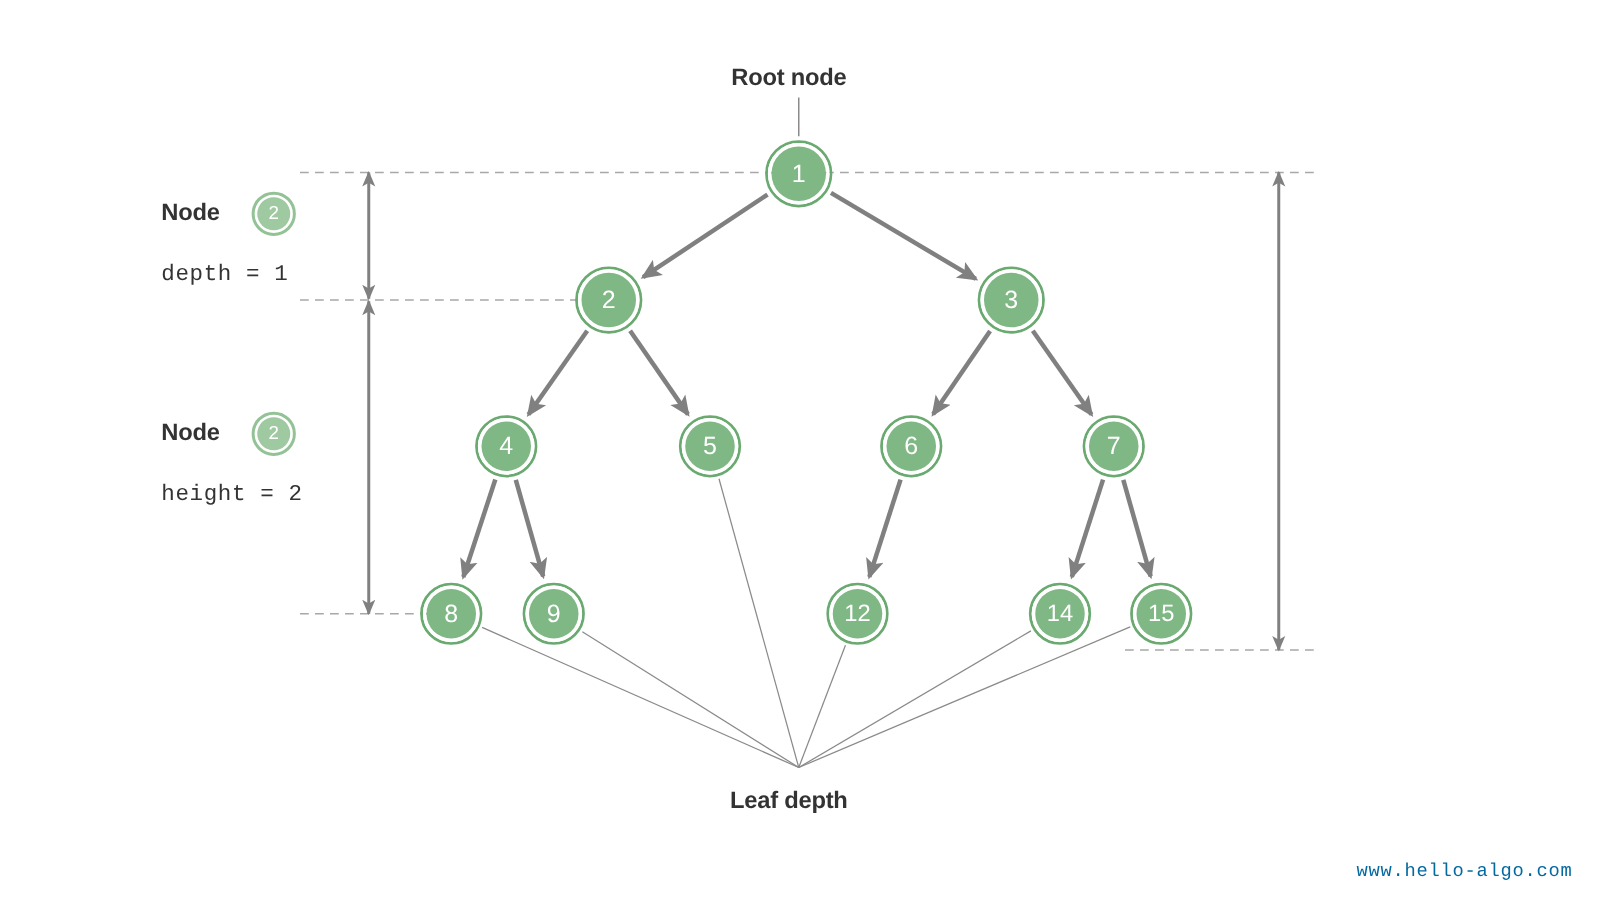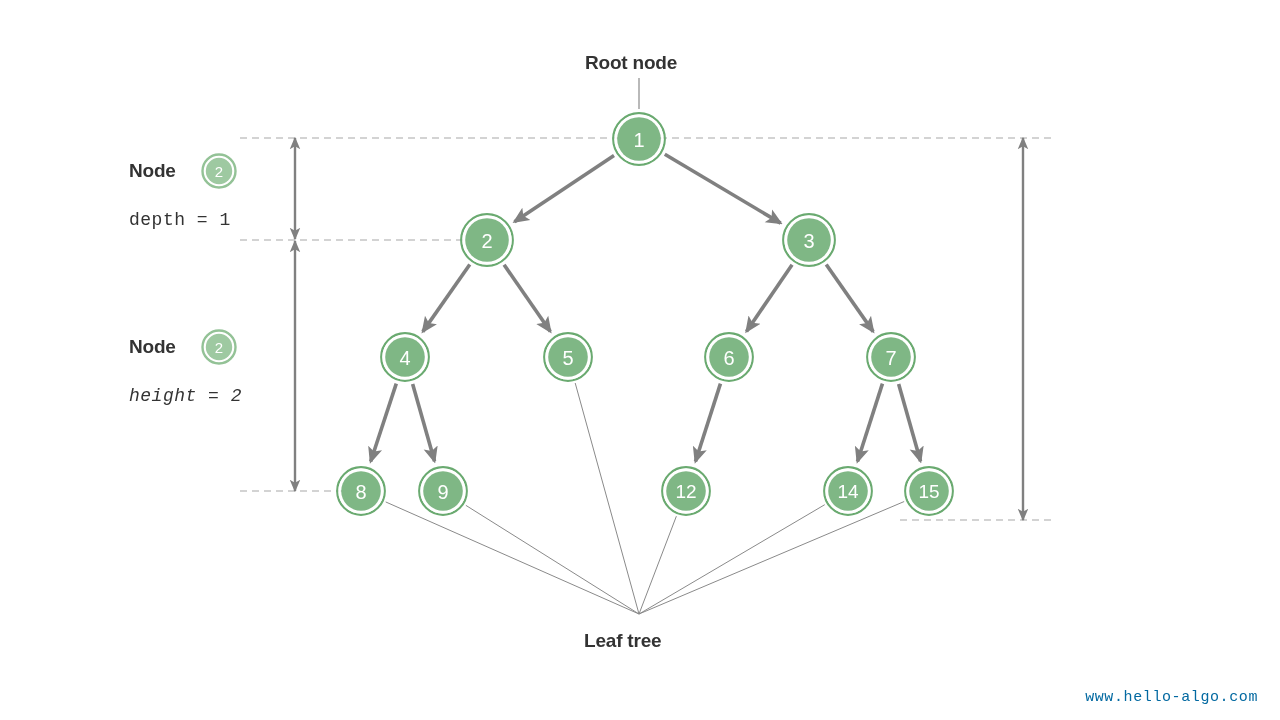--- a/index.html
+++ b/index.html
@@ -197,21 +197,21 @@
           <circle cx="929" cy="491" r="23.8" fill="none" stroke="#6aaa70" stroke-width="2.2"></circle>
           <circle cx="929" cy="491" r="21.4" fill="none" stroke="#ffffff" stroke-width="2.4"></circle>
           <circle cx="929" cy="491" r="19.8" fill="#7fb785" stroke="none"></circle>
           <text x="929" y="491.5" class="node-text" font-size="19">15</text>
         </g>
       </g>
   </svg>
 
   <div class="lbl lbl-bold" style="left:585px; top:52px;">Root node</div>
 
-  <div class="lbl lbl-bold" style="left:584px; top:630px;">Leaf tree</div>
+  <div class="lbl lbl-bold" style="left:584px; top:630px;">Leaf depth</div>
 
   <div class="side-block" style="left:129px; top:152px;">
     <div class="side-row">
       <span class="lbl-bold">Node</span>
       <span class="badge-wrap">
         <svg width="38" height="38" viewBox="0 0 38 38">
           <circle cx="19" cy="19" r="16.5" fill="none" stroke="#93c296" stroke-width="2.4"></circle>
           <circle cx="19" cy="19" r="13.2" fill="#9ec9a1"></circle>
           <text x="19" y="19" class="node-text" font-size="15">2</text>
         </svg>
@@ -224,19 +224,19 @@
     <div class="side-row">
       <span class="lbl-bold">Node</span>
       <span class="badge-wrap">
         <svg width="38" height="38" viewBox="0 0 38 38">
           <circle cx="19" cy="19" r="16.5" fill="none" stroke="#93c296" stroke-width="2.4"></circle>
           <circle cx="19" cy="19" r="13.2" fill="#9ec9a1"></circle>
           <text x="19" y="19" class="node-text" font-size="15">2</text>
         </svg>
       </span>
     </div>
-    <div class="lbl-mono" style="margin-top:20px;font-style:italic;">height = 2</div>
+    <div class="lbl-mono" style="margin-top:20px;">height = 2</div>
   </div>
 
 
   <div class="watermark">www.hello-algo.com</div>
 
 </div>
 
 </body></html>

